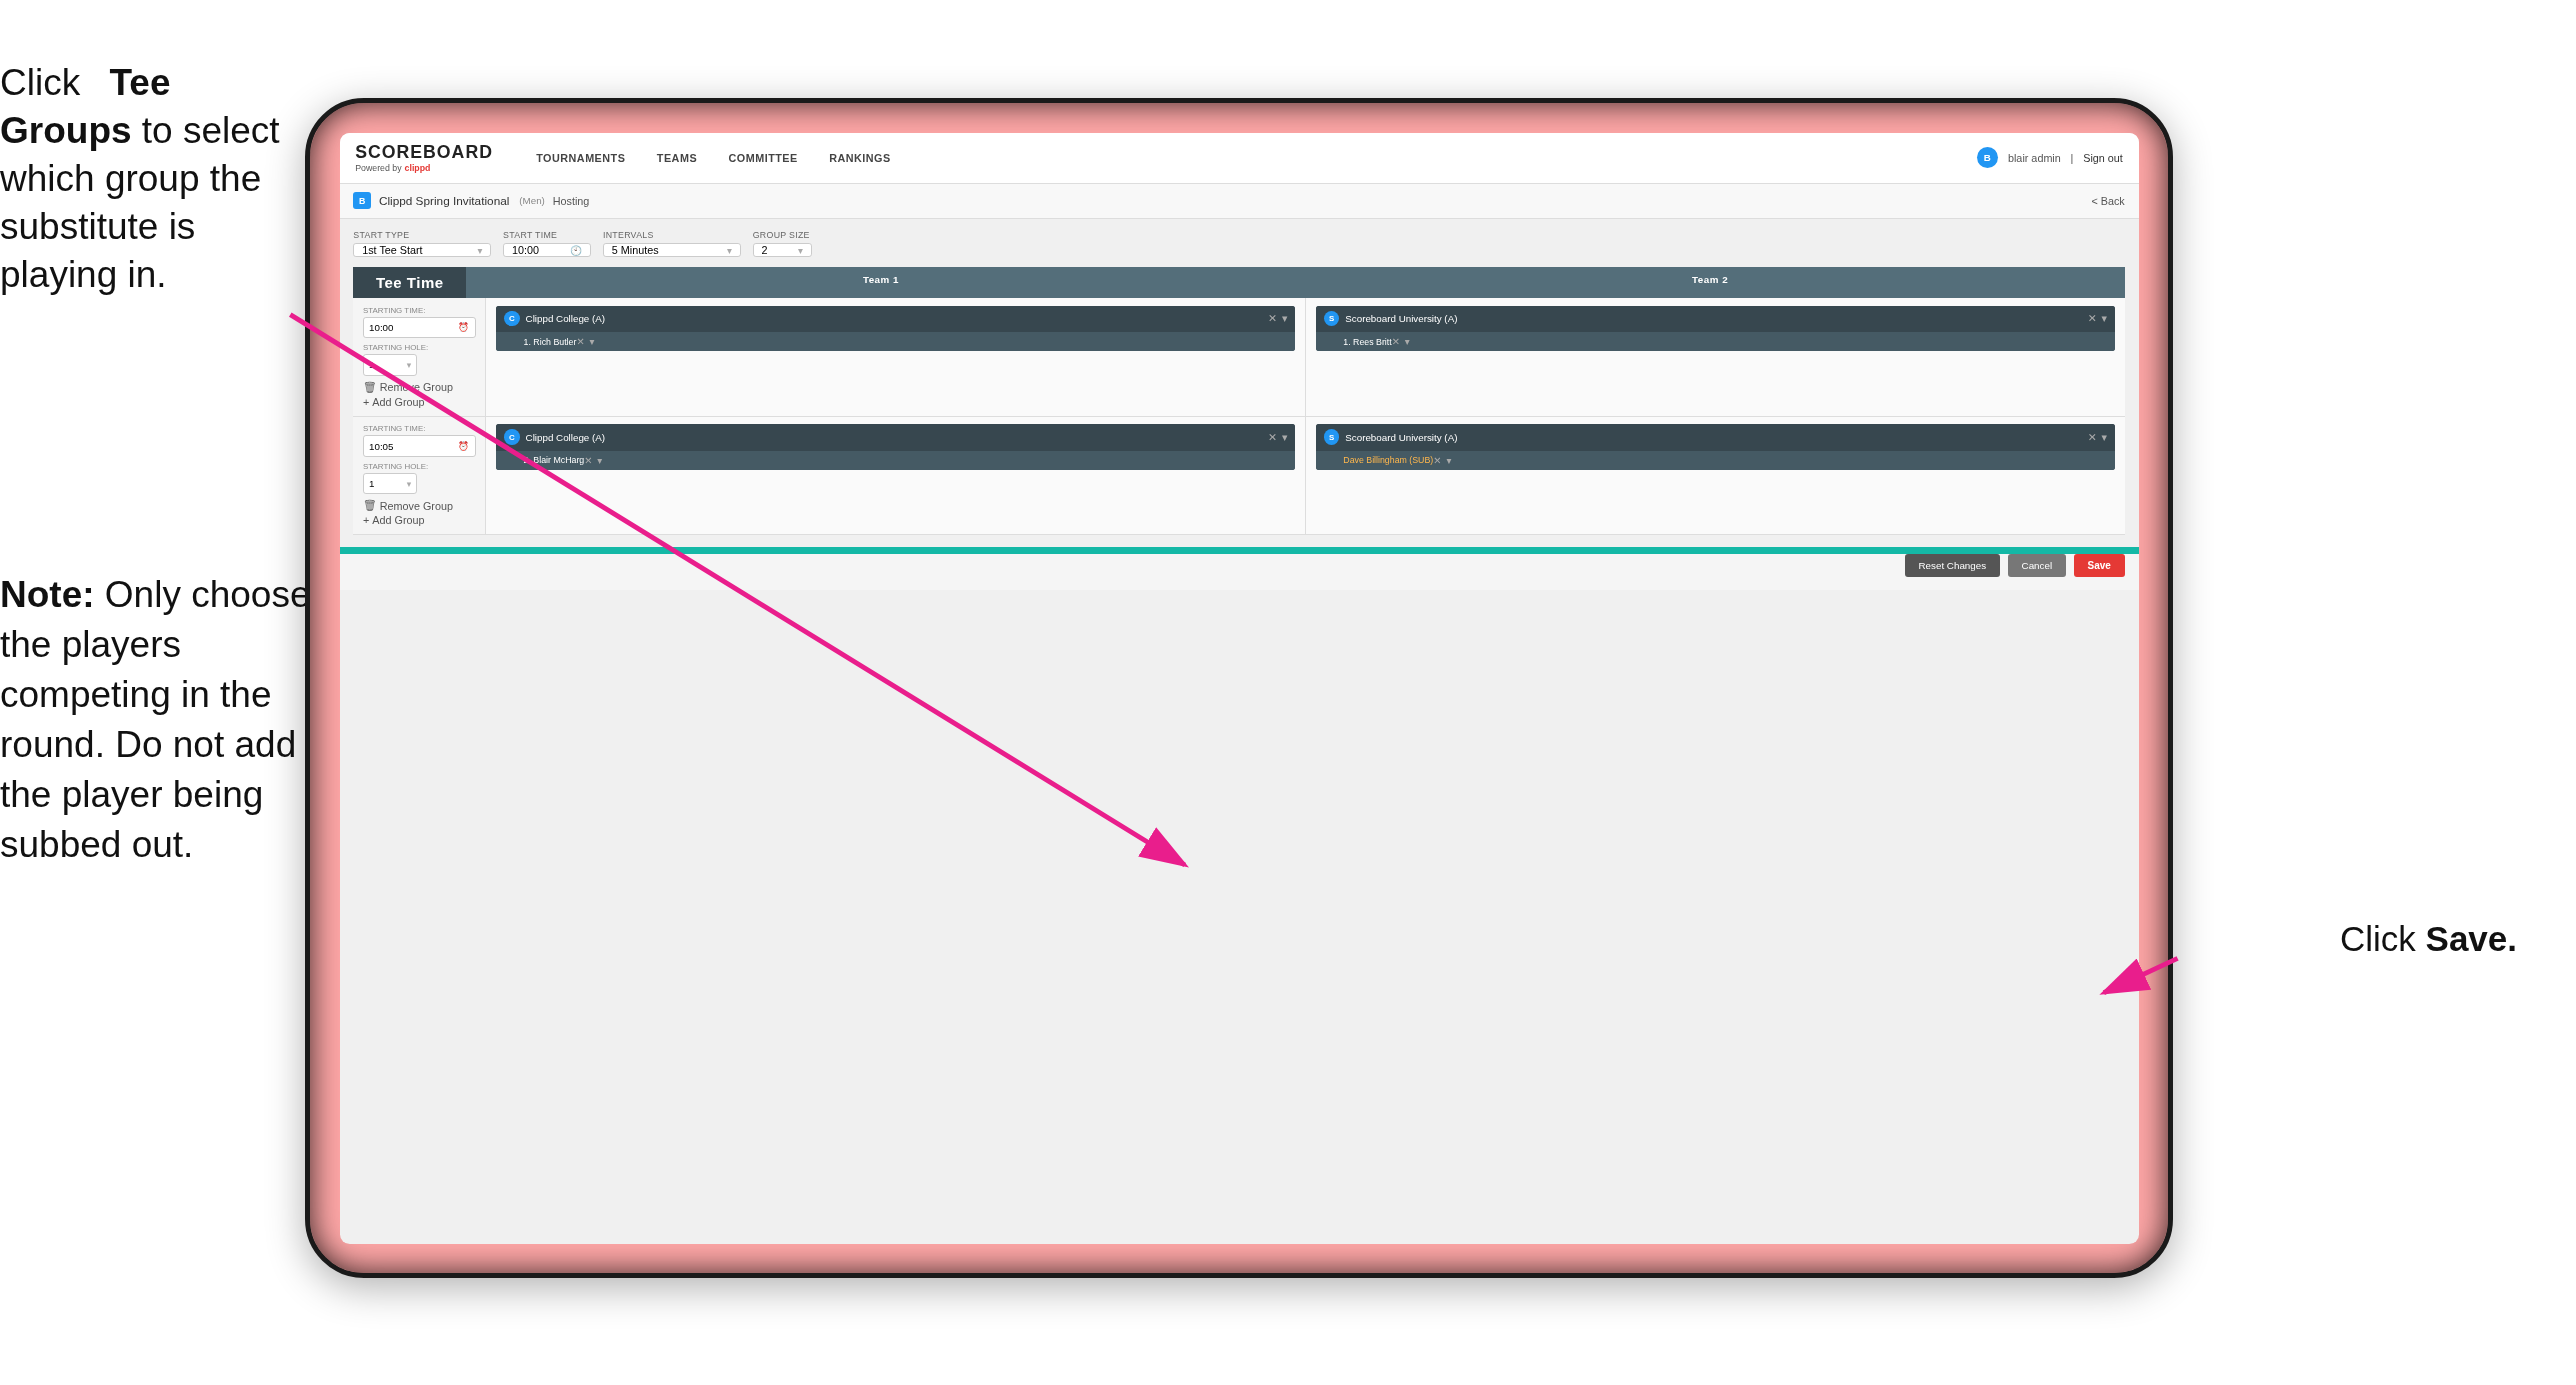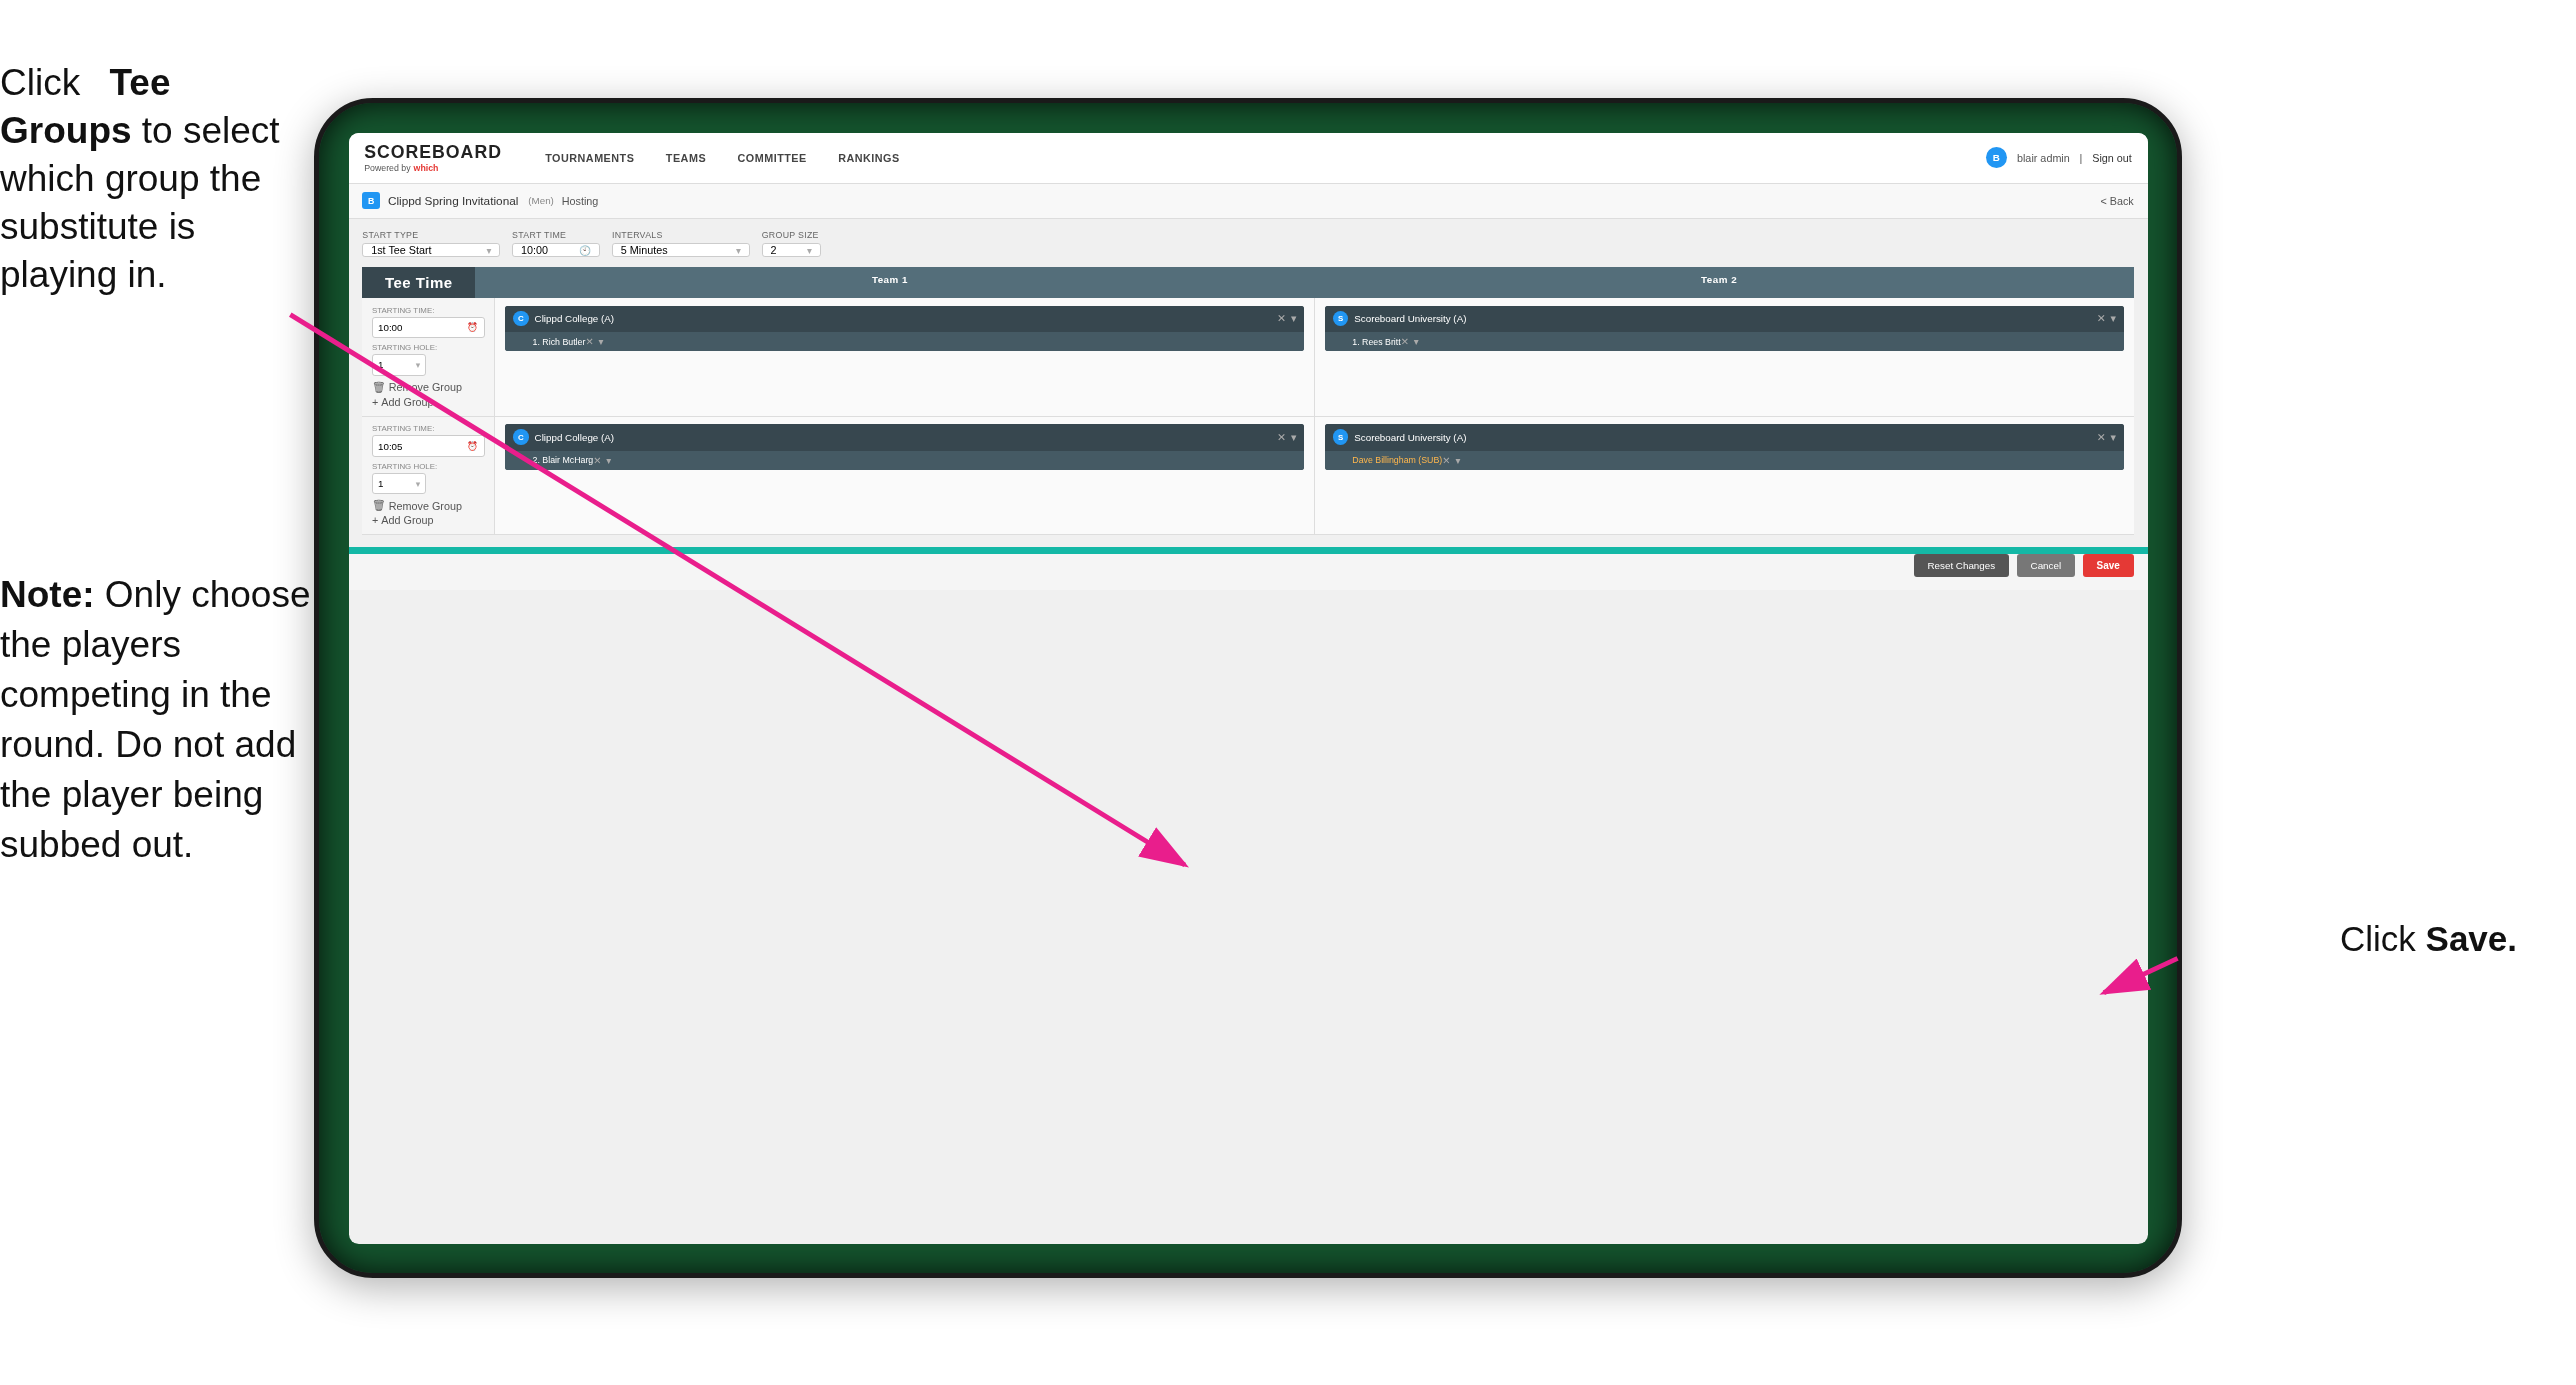--- a/index.html
+++ b/index.html
@@ -31,25 +31,25 @@
       width: 334px;
       font-size: 37px;
       line-height: 1.35;
       color: #111;
     }
     .note-text strong { font-weight: 900; }
 
     
     .tablet-frame {
       position: absolute;
-      left: 314px;
+      left: 305px;
       top: 98px;
       width: 1868px;
       height: 1180px;
-      background: #14532d;
+      background: #fca5a5;
       border-radius: 59px;
       border: 5.9px solid #1a1a1a;
       box-shadow: inset 0 0 29.5px rgba(0,0,0,0.8), 0 9.8px 39px rgba(0,0,0,0.3);
     }
 
     .tablet-screen {
       position: absolute;
       left: 29.5px;
       top: 29.5px;
       right: 29.5px;
@@ -422,21 +422,21 @@
 </div>
 
 <div class="tablet-frame">
   <div class="tablet-screen">
 
     <div class="app-header">
       <div class="scoreboard-logo">
         <span class="logo-main">SCOREBOARD</span>
         <span class="logo-sub">
           <span>Powered by</span>
-          <span class="logo-sub-red">which</span>
+          <span class="logo-sub-red">clippd</span>
         </span>
       </div>
       <div class="nav-items">
         <span class="nav-item">TOURNAMENTS</span>
         <span class="nav-item">TEAMS</span>
         <span class="nav-item">COMMITTEE</span>
         <span class="nav-item">RANKINGS</span>
       </div>
       <div class="header-right">
         <div class="user-avatar">

